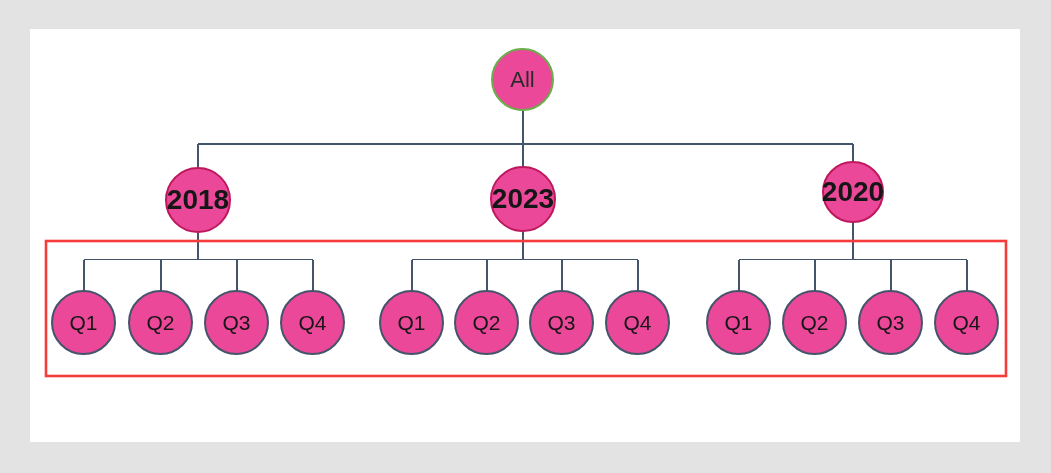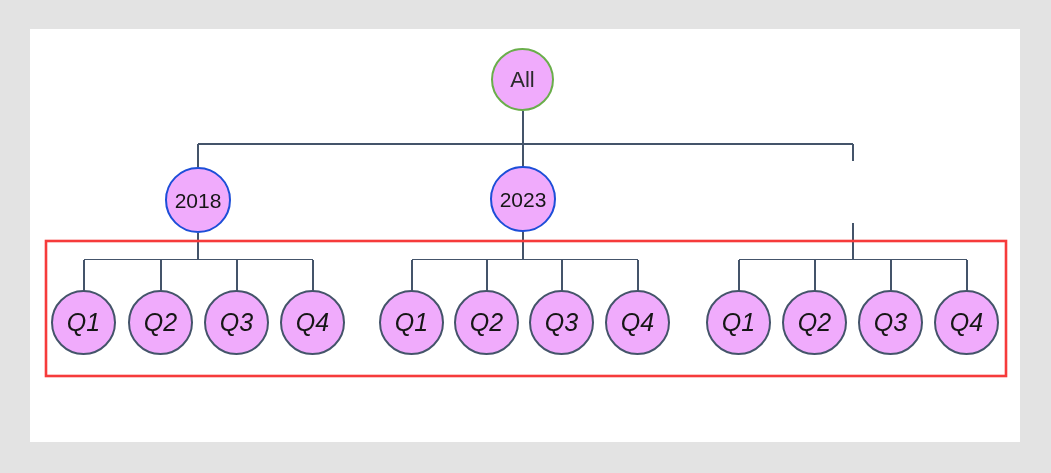--- a/index.html
+++ b/index.html
@@ -26,21 +26,21 @@
   }
   .wires {
     position: absolute;
     left: 0;
     top: 0;
     width: 1051px;
     height: 473px;
   }
   .node {
     position: absolute;
-    background: #f0abfc;
+    background: #ec4899;
     border-radius: 50%;
     display: flex;
     align-items: center;
     justify-content: center;
     box-sizing: border-box;
     color: #161616;
   }
   .node span {
     white-space: nowrap;
     line-height: 1;
@@ -49,35 +49,34 @@
     width: 63px;
     height: 63px;
     border: 2px solid #6aae4b;
     font-size: 22px;
     font-weight: 300;
     color: #2b2b2b;
   }
   .node-year {
     width: 66px;
     height: 66px;
-    border: 2px solid #1d4ed8;
-    font-size: 21px;
-    font-weight: 400;
+    border: 2px solid #be185d;
+    font-size: 28px;
+    font-weight: 700;
   }
   .node-year.small {
     width: 62px;
     height: 62px;
   }
   .node-quarter {
     width: 65px;
     height: 65px;
     border: 2.4px solid #44546a;
-    font-size: 25px;
+    font-size: 21px;
     font-weight: 500;
-    font-style: italic;
   }
 </style>
 </head>
 <body>
 
 <div class="stage">
 
   <div class="canvas-panel"></div>
 
   <svg class="wires" viewBox="0 0 1051 473" xmlns="http://www.w3.org/2000/svg">
@@ -116,20 +115,23 @@
   <div class="node node-root" style="left:491px; top:48px;">
     <span>All</span>
   </div>
 
   <div class="node node-year" style="left:165px; top:167px;">
     <span>2018</span>
   </div>
   <div class="node node-year" style="left:490px; top:166px;">
     <span>2023</span>
   </div>
+  <div class="node node-year small" style="left:822px; top:161px;">
+    <span>2020</span>
+  </div>
 
   <div class="node node-quarter" style="left:51px; top:290px;">
     <span>Q1</span>
   </div>
   <div class="node node-quarter" style="left:128px; top:290px;">
     <span>Q2</span>
   </div>
   <div class="node node-quarter" style="left:204px; top:290px;">
     <span>Q3</span>
   </div>

